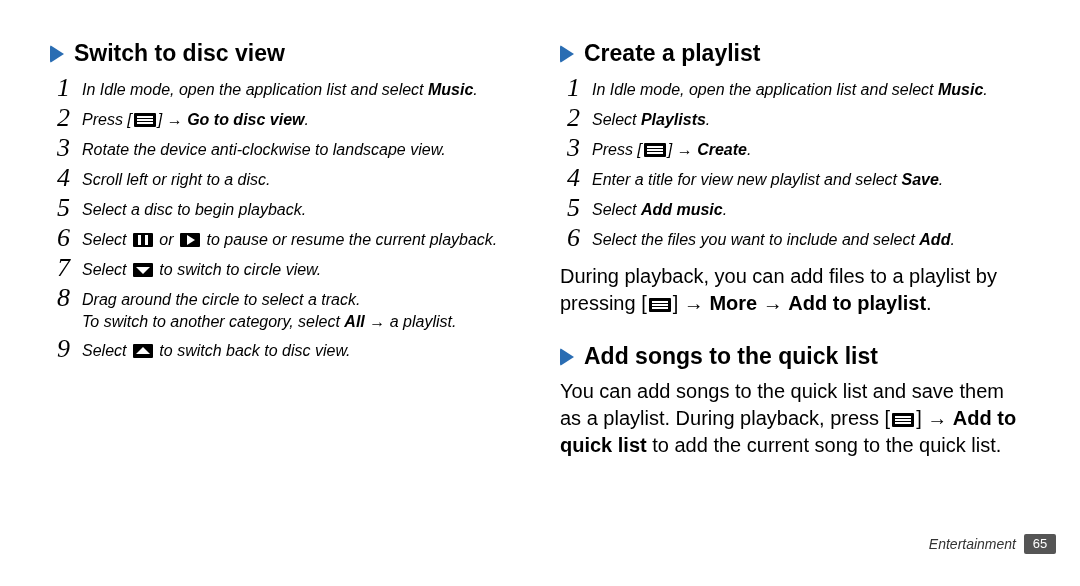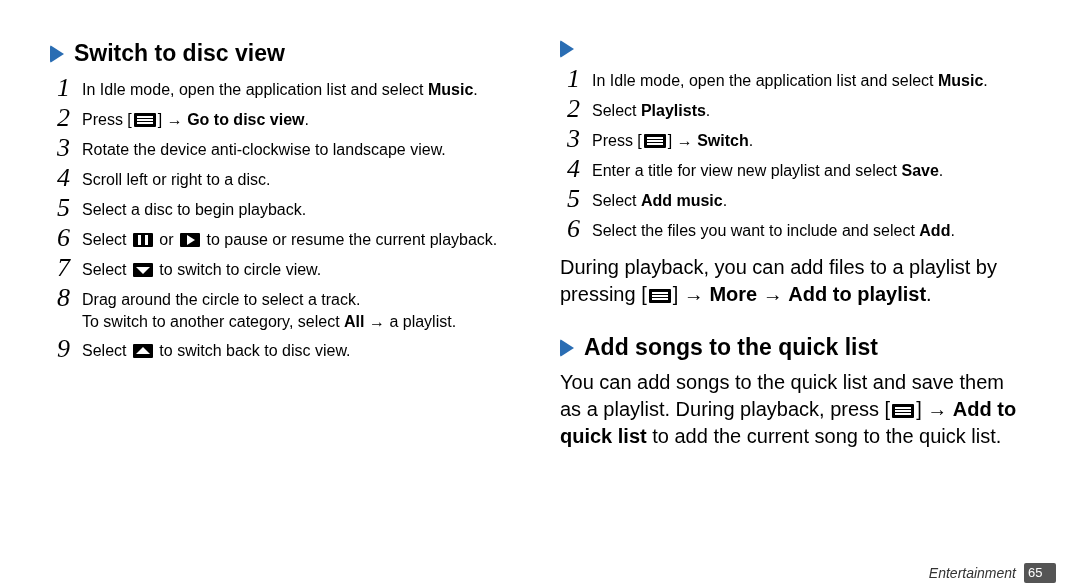--- a/index.html
+++ b/index.html
@@ -57,21 +57,21 @@
   ol.steps>li::before{
     content:counter(step);
     font-style:italic;
     font-family:"Georgia","Times New Roman",serif;
     font-size:26px;
     line-height:1;
     width:20px;
     text-align:right;
     flex-shrink:0;
   }
-  .step-body{flex:1;padding-top:4px;}
+  .step-body{flex:1;padding-top:4px;font-style:italic;}
   .after-list{font-size:20px;line-height:1.35;margin:8px 0 0 0;}
   .bold{font-weight:700;}
   .icon{
     display:inline-block;
     width:20px;height:14px;
     background:#000;
     vertical-align:-2px;
     margin:0 2px;
     position:relative;
     border-radius:1px;
@@ -114,30 +114,30 @@
     content:"";
     position:absolute;
     left:3px;top:3px;width:0;height:0;
     border-left:7px solid transparent;
     border-right:7px solid transparent;
     border-bottom:7px solid #fff;
   }
   .icon.up{width:20px;}
   .footer{
     position:absolute;
-    right:24px;bottom:3px;
+    right:24px;bottom:32px;
     font-size:14px;
     display:flex;align-items:center;gap:8px;
   }
   .footer .sec{font-style:italic;color:#333;}
   .footer .pg{
     display:inline-block;
     min-width:24px;height:20px;
     background:#555;color:#fff;
-    font-size:13px;line-height:20px;
+    font-size:13px;line-height:20px;text-align:center;
     padding:0 4px;border-radius:2px;
   }
 </style>
 </head>
 <body>
 
 <div class="page">
 
   <div class="col">
 
@@ -190,36 +190,37 @@
         </div>
       </li>
     </ol>
 
   </div>
 
   <div class="col">
 
     <h2 class="section-head">
       <span class="chev"></span>
+      <span>Create a playlist</span>
     </h2>
 
     <ol class="steps">
       <li>
         <div class="step-body">
           <span>In Idle mode, open the application list and select </span><span class="bold">Music</span><span>.</span>
         </div>
       </li>
       <li>
         <div class="step-body">
           <span>Select </span><span class="bold">Playlists</span><span>.</span>
         </div>
       </li>
       <li>
         <div class="step-body">
-          <span>Press [</span><span class="icon menu"></span><span>] → </span><span class="bold">Switch</span><span>.</span>
+          <span>Press [</span><span class="icon menu"></span><span>] → </span><span class="bold">Create</span><span>.</span>
         </div>
       </li>
       <li>
         <div class="step-body">
           <span>Enter a title for view new playlist and select </span><span class="bold">Save</span><span>.</span>
         </div>
       </li>
       <li>
         <div class="step-body">
           <span>Select </span><span class="bold">Add music</span><span>.</span>

